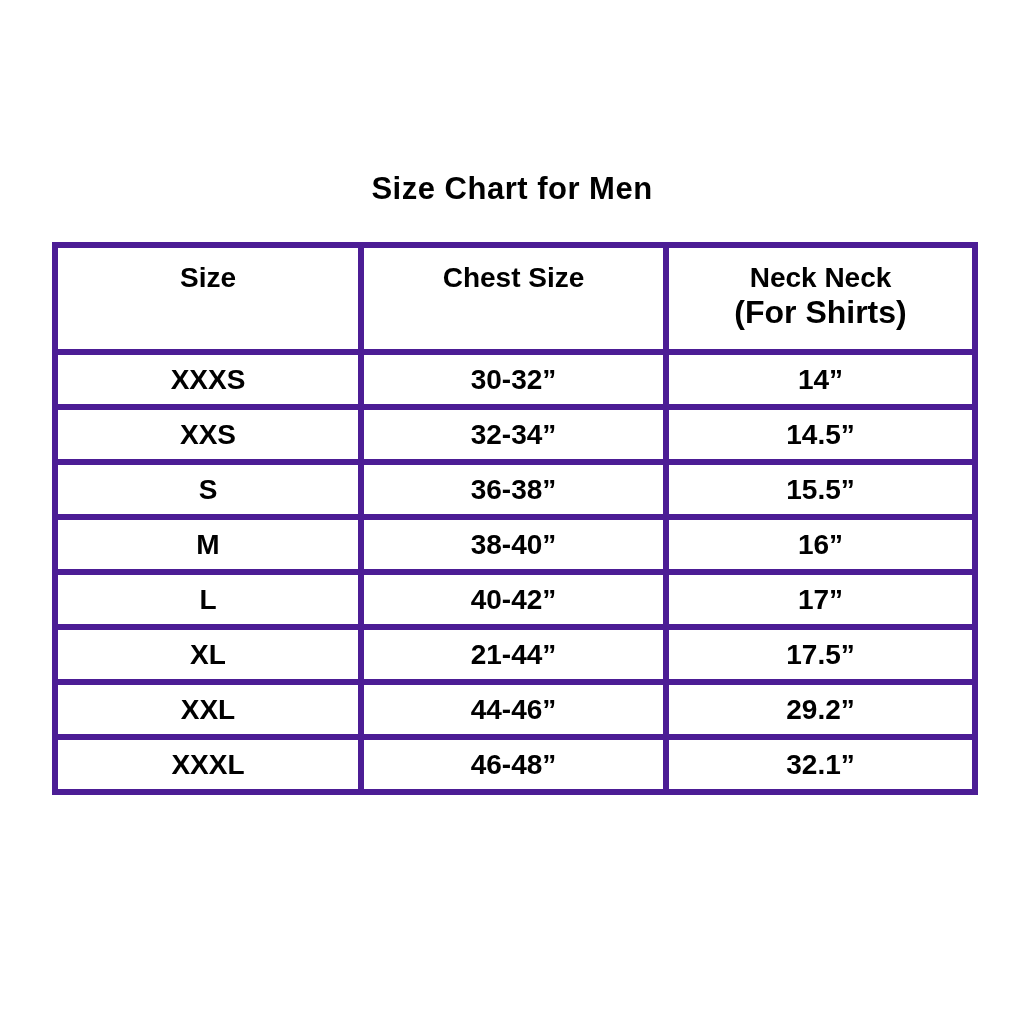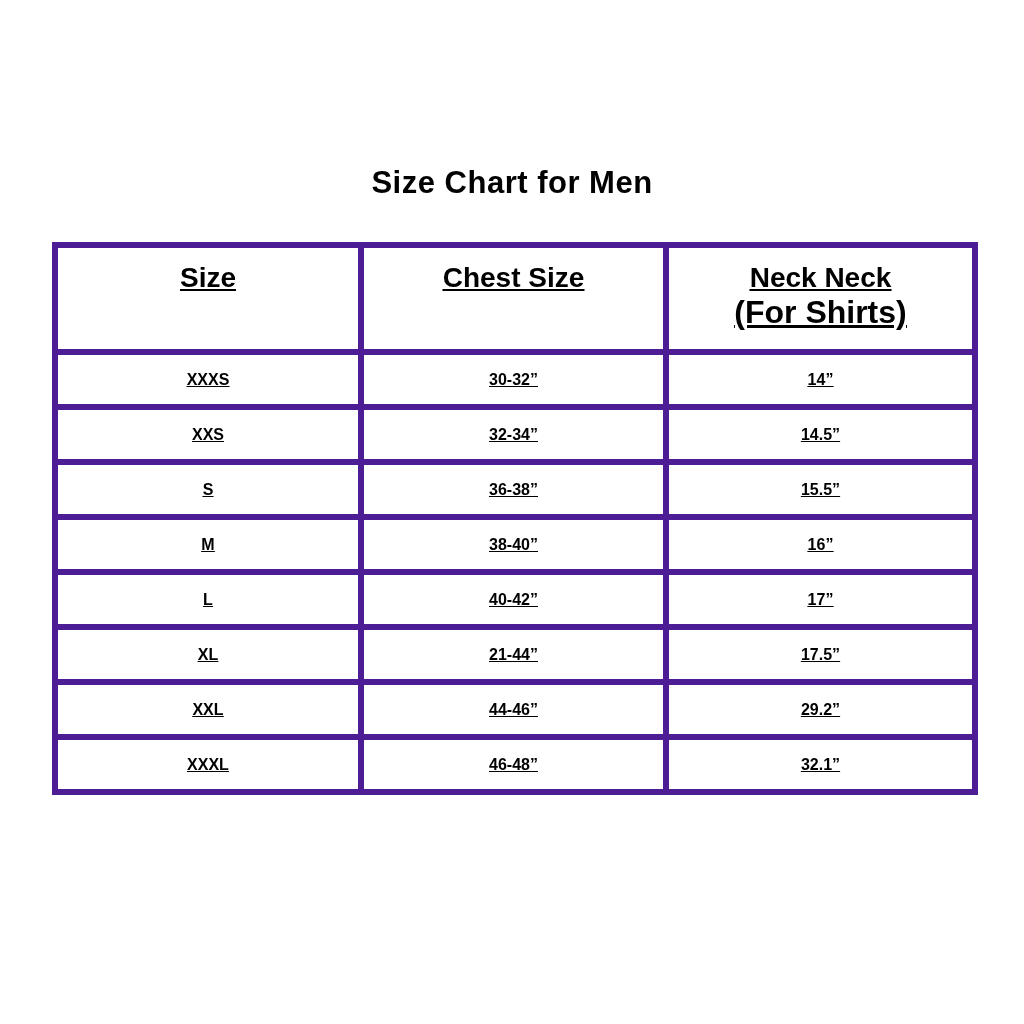--- a/index.html
+++ b/index.html
@@ -11,21 +11,21 @@
     position: relative;
     width: 1024px;
     height: 1024px;
     background: #ffffff;
     font-family: "Liberation Sans", sans-serif;
     color: #000000;
     overflow: hidden;
   }
   .chart-title {
     position: absolute;
-    top: 165px;
+    top: 171px;
     left: 0;
     width: 100%;
     text-align: center;
     font-size: 31px;
     font-weight: bold;
     letter-spacing: 0.5px;
     color: #000000;
   }
   table.size-table {
     position: absolute;
@@ -33,38 +33,37 @@
     top: 242px;
     width: 920px;
     border-collapse: collapse;
     table-layout: fixed;
     background: #ffffff;
   }
   table.size-table,
   table.size-table th,
   table.size-table td {
     border: 6px solid #4c1d95;
-    text-decoration: underline;
   }
   table.size-table {
     border-width: 3px;
   }
   table.size-table th {
     height: 87px;
     vertical-align: top;
     padding-top: 13px;
     font-size: 28px;
     font-weight: bold;
     text-align: center;
     line-height: 1.18;
   }
   table.size-table td {
     height: 49px;
     vertical-align: middle;
-    font-size: 16px;
+    font-size: 28px;
     font-weight: bold;
     text-align: center;
     padding: 0;
   }
   .header-subline {
     display: block;
     font-size: 32px;
     font-weight: bold;
   }
 </style>

